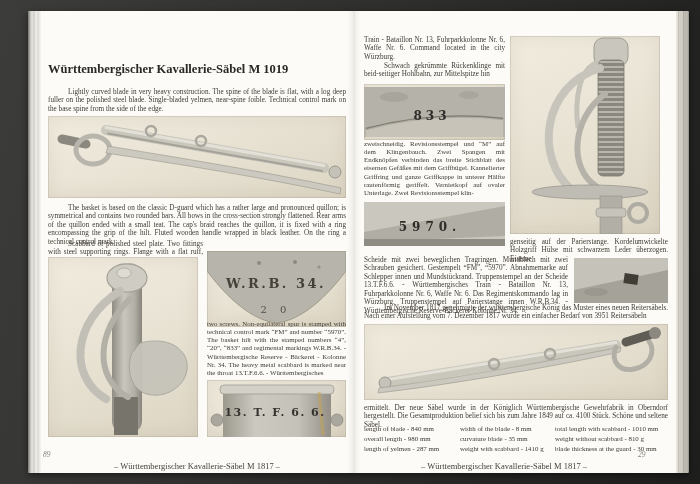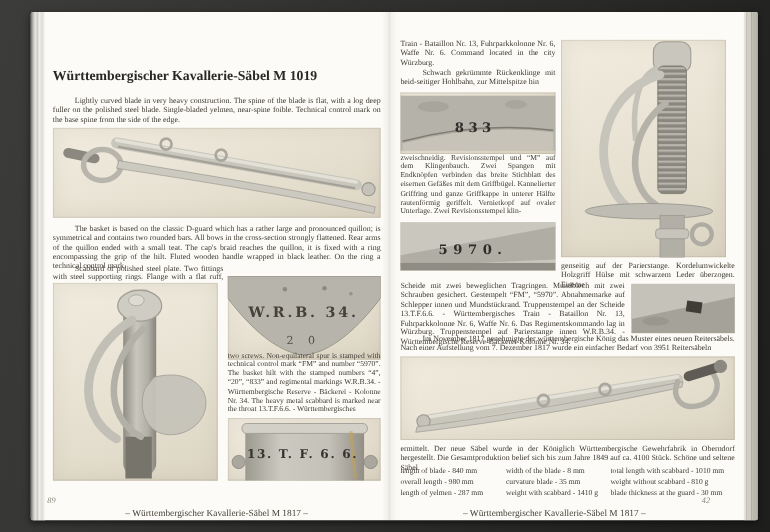--- a/index.html
+++ b/index.html
@@ -221,14 +221,14 @@
     <div class="abs" style="top:424px;left:191px;width:113px;">
       <div class="meas">total length with scabbard - 1010 mm</div>
       <div class="meas">weight without scabbard - 810 g</div>
       <div class="meas">blade thickness at the guard - 30 mm</div>
     </div>
   </div>
 
   <div class="pagenum" style="left:43px;">89</div>
   <div class="running" style="left:48px;width:298px;">–  Württembergischer Kavallerie-Säbel M 1817  –</div>
   <div class="running" style="left:364px;width:280px;">–  Württembergischer Kavallerie-Säbel M 1817  –</div>
-  <div class="pagenum" style="left:638px;">42</div>
+  <div class="pagenum" style="left:638px;">29</div>
 </div>
 
 </body></html>

